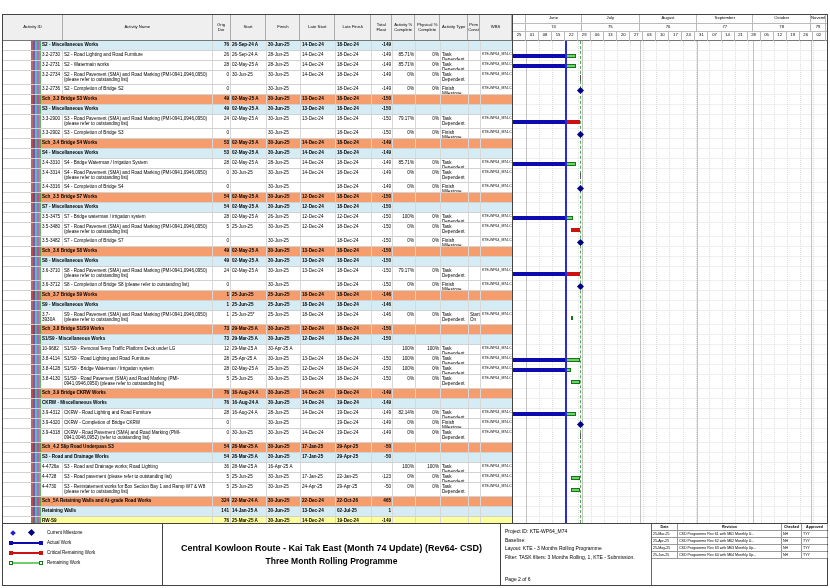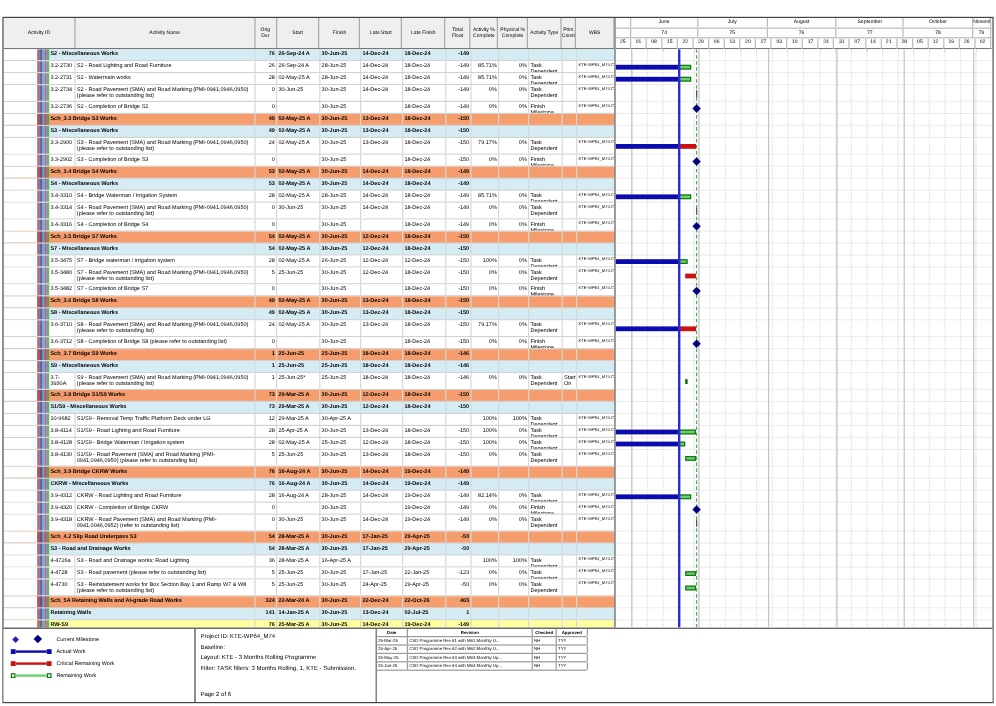--- a/index.html
+++ b/index.html
@@ -1322,20 +1322,24 @@
           </div>
           <div class="litem">
             <span class="sym remaining">
               <i class="lsq"></i>
               <i class="lbar"></i>
               <i class="lsq"></i>
             </span>
             <span>Remaining Work</span>
           </div>
         </div>
+      <div class="titleblock">
+        <div class="t1">Central Kowloon Route - Kai Tak East (Month 74 Update) (Rev64- CSD)</div>
+        <div class="t2">Three Month Rolling Programme</div>
+      </div>
       <div class="infoblock" id="infoblock">
           <div>Project ID: KTE-WP64_M74</div>
           <div>Baseline:</div>
           <div>Layout: KTE - 3 Months Rolling Programme</div>
           <div>Filter: TASK filters: 3 Months Rolling, 1, KTE - Submission.</div>
           <div class="pagegap">Page 2 of 6</div>
         </div>
       <div class="revtable" id="revtable">
           <div class="rrow rhdr">
             <div class="rcell" style="width: 26px;">Date</div>

